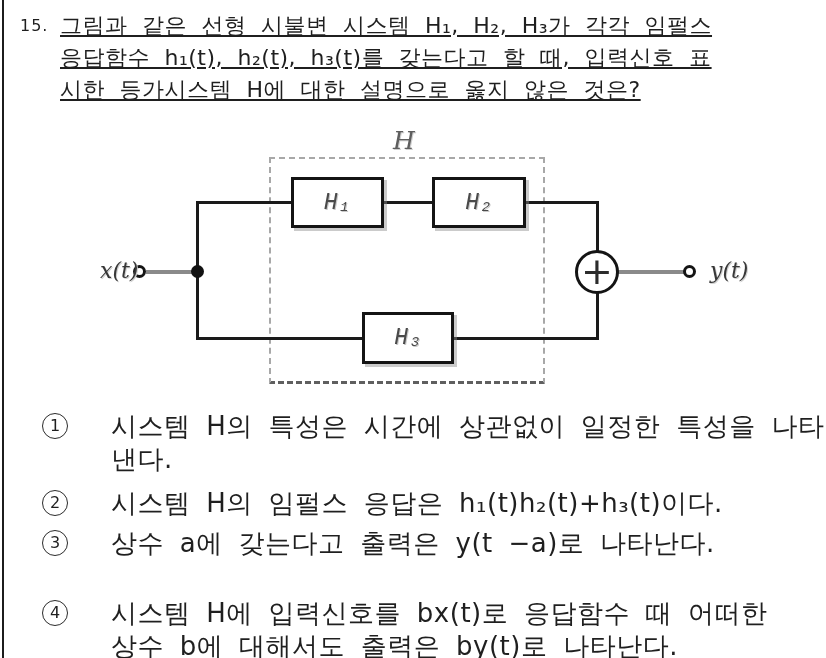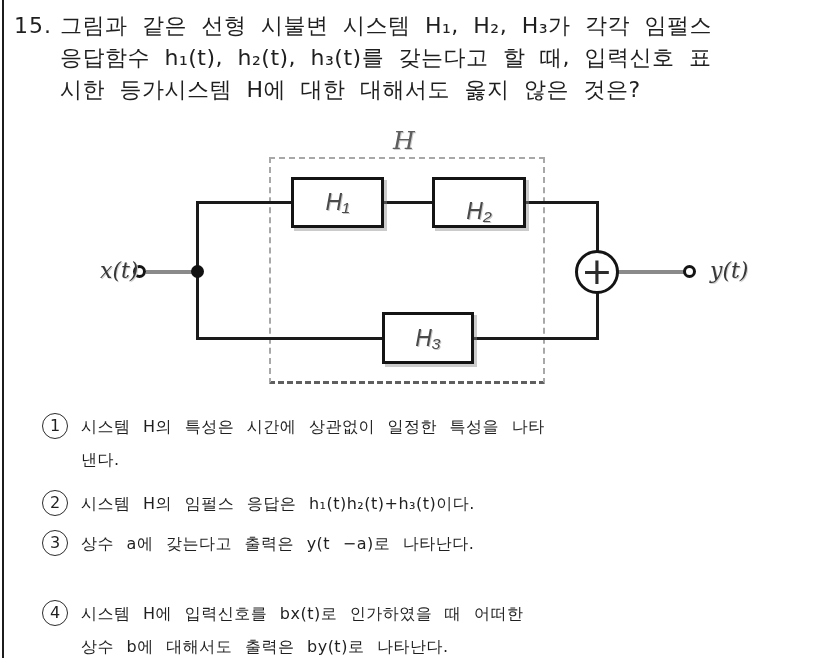--- a/index.html
+++ b/index.html
@@ -15,33 +15,34 @@
   }
   .left-rule {
     position: absolute;
     left: 2px; top: 0;
     width: 2px; height: 658px;
     background: #1c1c1c;
   }
   
   .q-number {
     position: absolute;
-    left: 14px; top: 10px;
-    font-size: 22px;
+    left: 20px; top: 10px;
+    font-size: 16px;
     line-height: 32px;
     letter-spacing: 1px;
   }
   .q-text {
     position: absolute;
     left: 60px; top: 10px;
     width: 748px;
     font-size: 22px;
     line-height: 32px;
     letter-spacing: 0.5px;
     word-spacing: 7px;
+    text-decoration: underline;
   }
   
   .diagram { position: absolute; left: 0; top: 0; width: 826px; height: 658px; }
   .sys-label {
     position: absolute;
     left: 393px; top: 126px;
     font-family: "DejaVu Serif", "Liberation Serif", serif;
     font-style: italic;
     font-size: 25px;
     color: #5e5e5e;
@@ -63,24 +64,24 @@
   .stub-in  { left: 146px; top: 270px; width: 52px; }
   .stub-out { left: 618px; top: 270px; width: 68px; }
   .block {
     position: absolute;
     background: #ffffff;
     border: 3px solid #141414;
     box-shadow: 3px 3px 0 rgba(140,140,140,0.45);
     display: flex; align-items: center; justify-content: center;
   }
   .block-h1 { left: 291px; top: 177px; width: 93px; height: 51px; }
-  .block-h2 { left: 432px; top: 177px; width: 94px; height: 51px; align-items: flex-end; }
-  .block-h3 { left: 382px; top: 312px; width: 92px; height: 52px; }
+  .block-h2 { left: 432px; top: 177px; width: 94px; height: 51px; }
+  .block-h3 { left: 362px; top: 312px; width: 92px; height: 52px; }
   .block-label {
-    font-family: Liberation Sans, sans-serif;
+    font-family: Liberation Mono, monospace;
     font-style: italic;
     font-size: 23px;
     color: #4a4a4a;
     text-shadow: 1px 1px 0 #c8c8c8;
   }
   .sum-circle {
     position: absolute;
     left: 575px; top: 250px;
     width: 44px; height: 44px;
     background: #ffffff;
@@ -134,41 +135,42 @@
     width: 26px; height: 26px;
     margin-top: 3px;
     border: 1.6px solid #2b2b2b;
     border-radius: 50%;
     font-size: 16px;
     line-height: 23px;
     text-align: center;
   }
   .choice-text {
     width: 715px;
-    font-size: 16px;
+    font-size: 26px;
     line-height: 33px;
     letter-spacing: 0.5px;
     word-spacing: 7px;
+    margin-left: 30px;
   }
   .choice-1 { top: 410px; }
   .choice-2 { top: 487px; }
   .choice-3 { top: 527px; }
   .choice-4 { top: 597px; }
 </style>
 </head>
 <body>
 
 <div class="page">
   <div class="left-rule"></div>
 
   <div class="q-number">15.</div>
   <div class="q-text">
     <div>그림과 같은 선형 시불변 시스템 H₁, H₂, H₃가 각각 임펄스</div>
     <div>응답함수 h₁(t), h₂(t), h₃(t)를 갖는다고 할 때, 입력신호 표</div>
-    <div>시한 등가시스템 H에 대한 대해서도 옳지 않은 것은?</div>
+    <div>시한 등가시스템 H에 대한 설명으로 옳지 않은 것은?</div>
   </div>
 
   <div class="diagram">
     <div class="sys-label">H</div>
     <div class="dashed-box"></div>
 
     <div class="wire wire-top"></div>
     <div class="wire wire-bottom"></div>
     <div class="wire wire-vleft"></div>
     <div class="wire wire-vright"></div>
@@ -215,17 +217,17 @@
   <div class="choice choice-3">
     <div class="choice-marker">3</div>
     <div class="choice-text">
       <div>상수 a에 갖는다고 출력은 y(t −a)로 나타난다.</div>
     </div>
   </div>
 
   <div class="choice choice-4">
     <div class="choice-marker">4</div>
     <div class="choice-text">
-      <div>시스템 H에 입력신호를 bx(t)로 인가하였을 때 어떠한</div>
+      <div>시스템 H에 입력신호를 bx(t)로 응답함수 때 어떠한</div>
       <div>상수 b에 대해서도 출력은 by(t)로 나타난다.</div>
     </div>
   </div>
 </div>
 
 </body></html>

